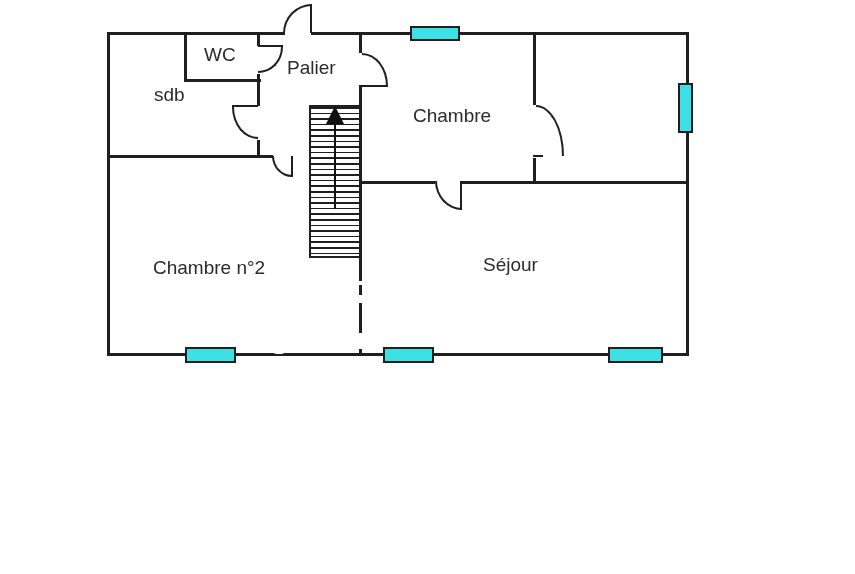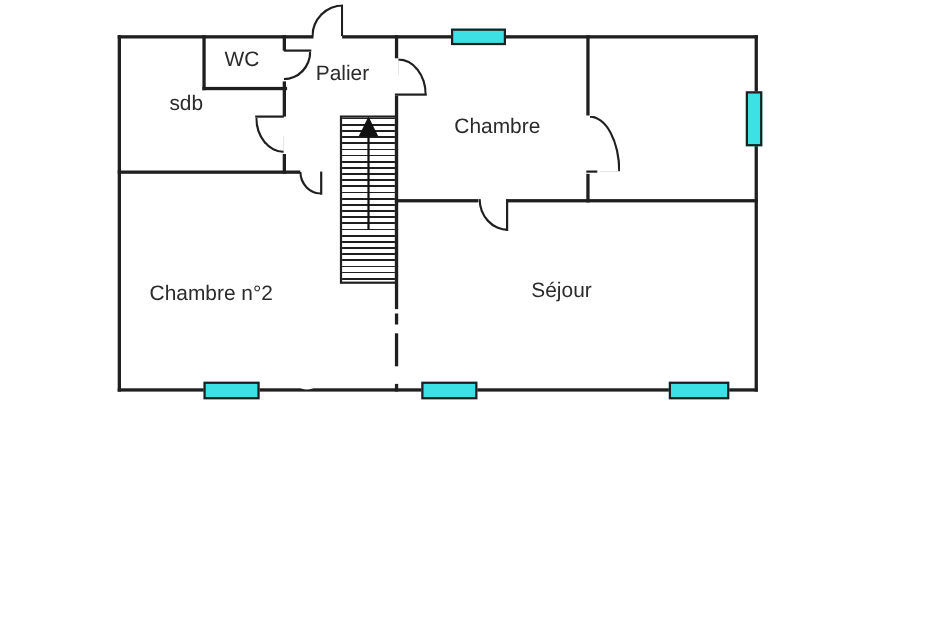--- a/index.html
+++ b/index.html
@@ -102,16 +102,16 @@
   <div class="window" style="left: 185px; top: 347px; width: 51px; height: 16px; background: rgb(60, 225, 230);"></div>
   <div class="window" style="left: 383px; top: 347px; width: 51px; height: 16px; background: rgb(60, 225, 230);"></div>
   <div class="window" style="left: 608px; top: 347px; width: 55px; height: 16px; background: rgb(60, 225, 230);"></div>
 
   <div class="artifact" style="left:266px;top:331px;width:26px;height:23px"></div>
 
   <span class="room-label" style="left:154px;top:84px">sdb</span>
   <span class="room-label" style="left:204px;top:44px">WC</span>
   <span class="room-label" style="left:287px;top:57px">Palier</span>
   <span class="room-label" style="left:413px;top:105px">Chambre</span>
-  <span class="room-label" style="left:136px;top:257px">Chambre n°2</span>
+  <span class="room-label" style="left:153px;top:257px">Chambre n°2</span>
   <span class="room-label" style="left:483px;top:254px">Séjour</span>
 
 </div>
 
 </body></html>

